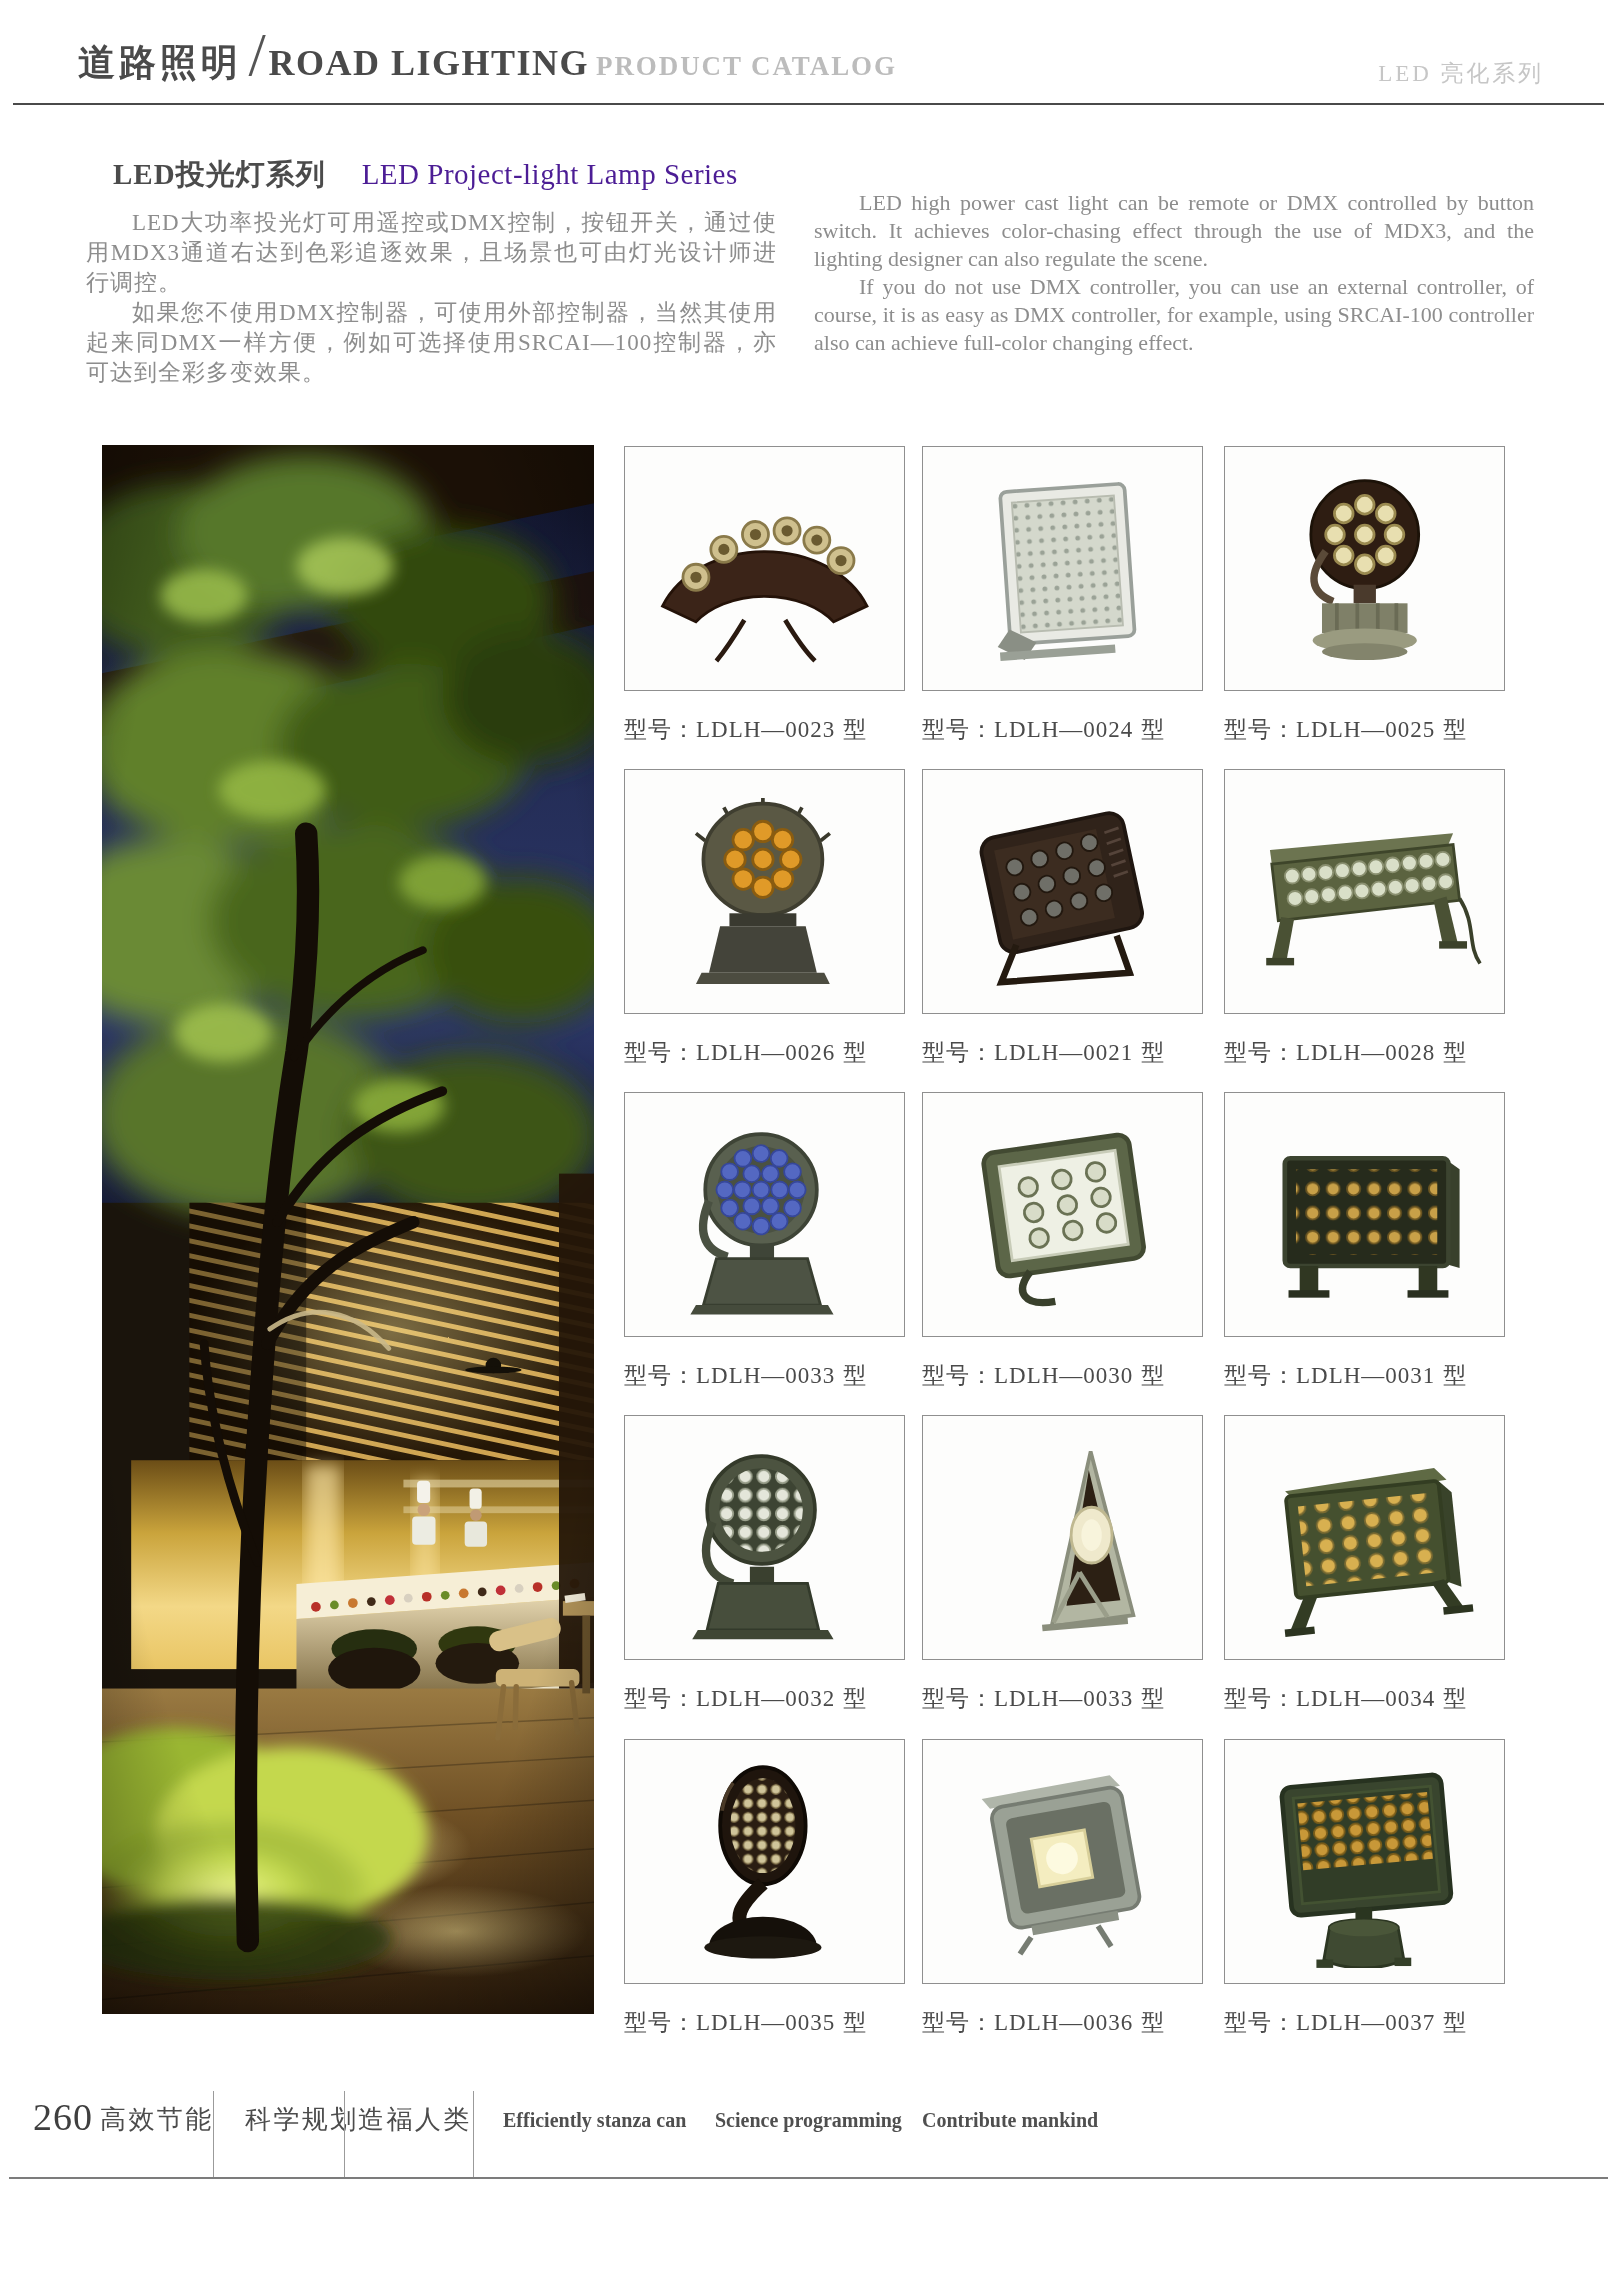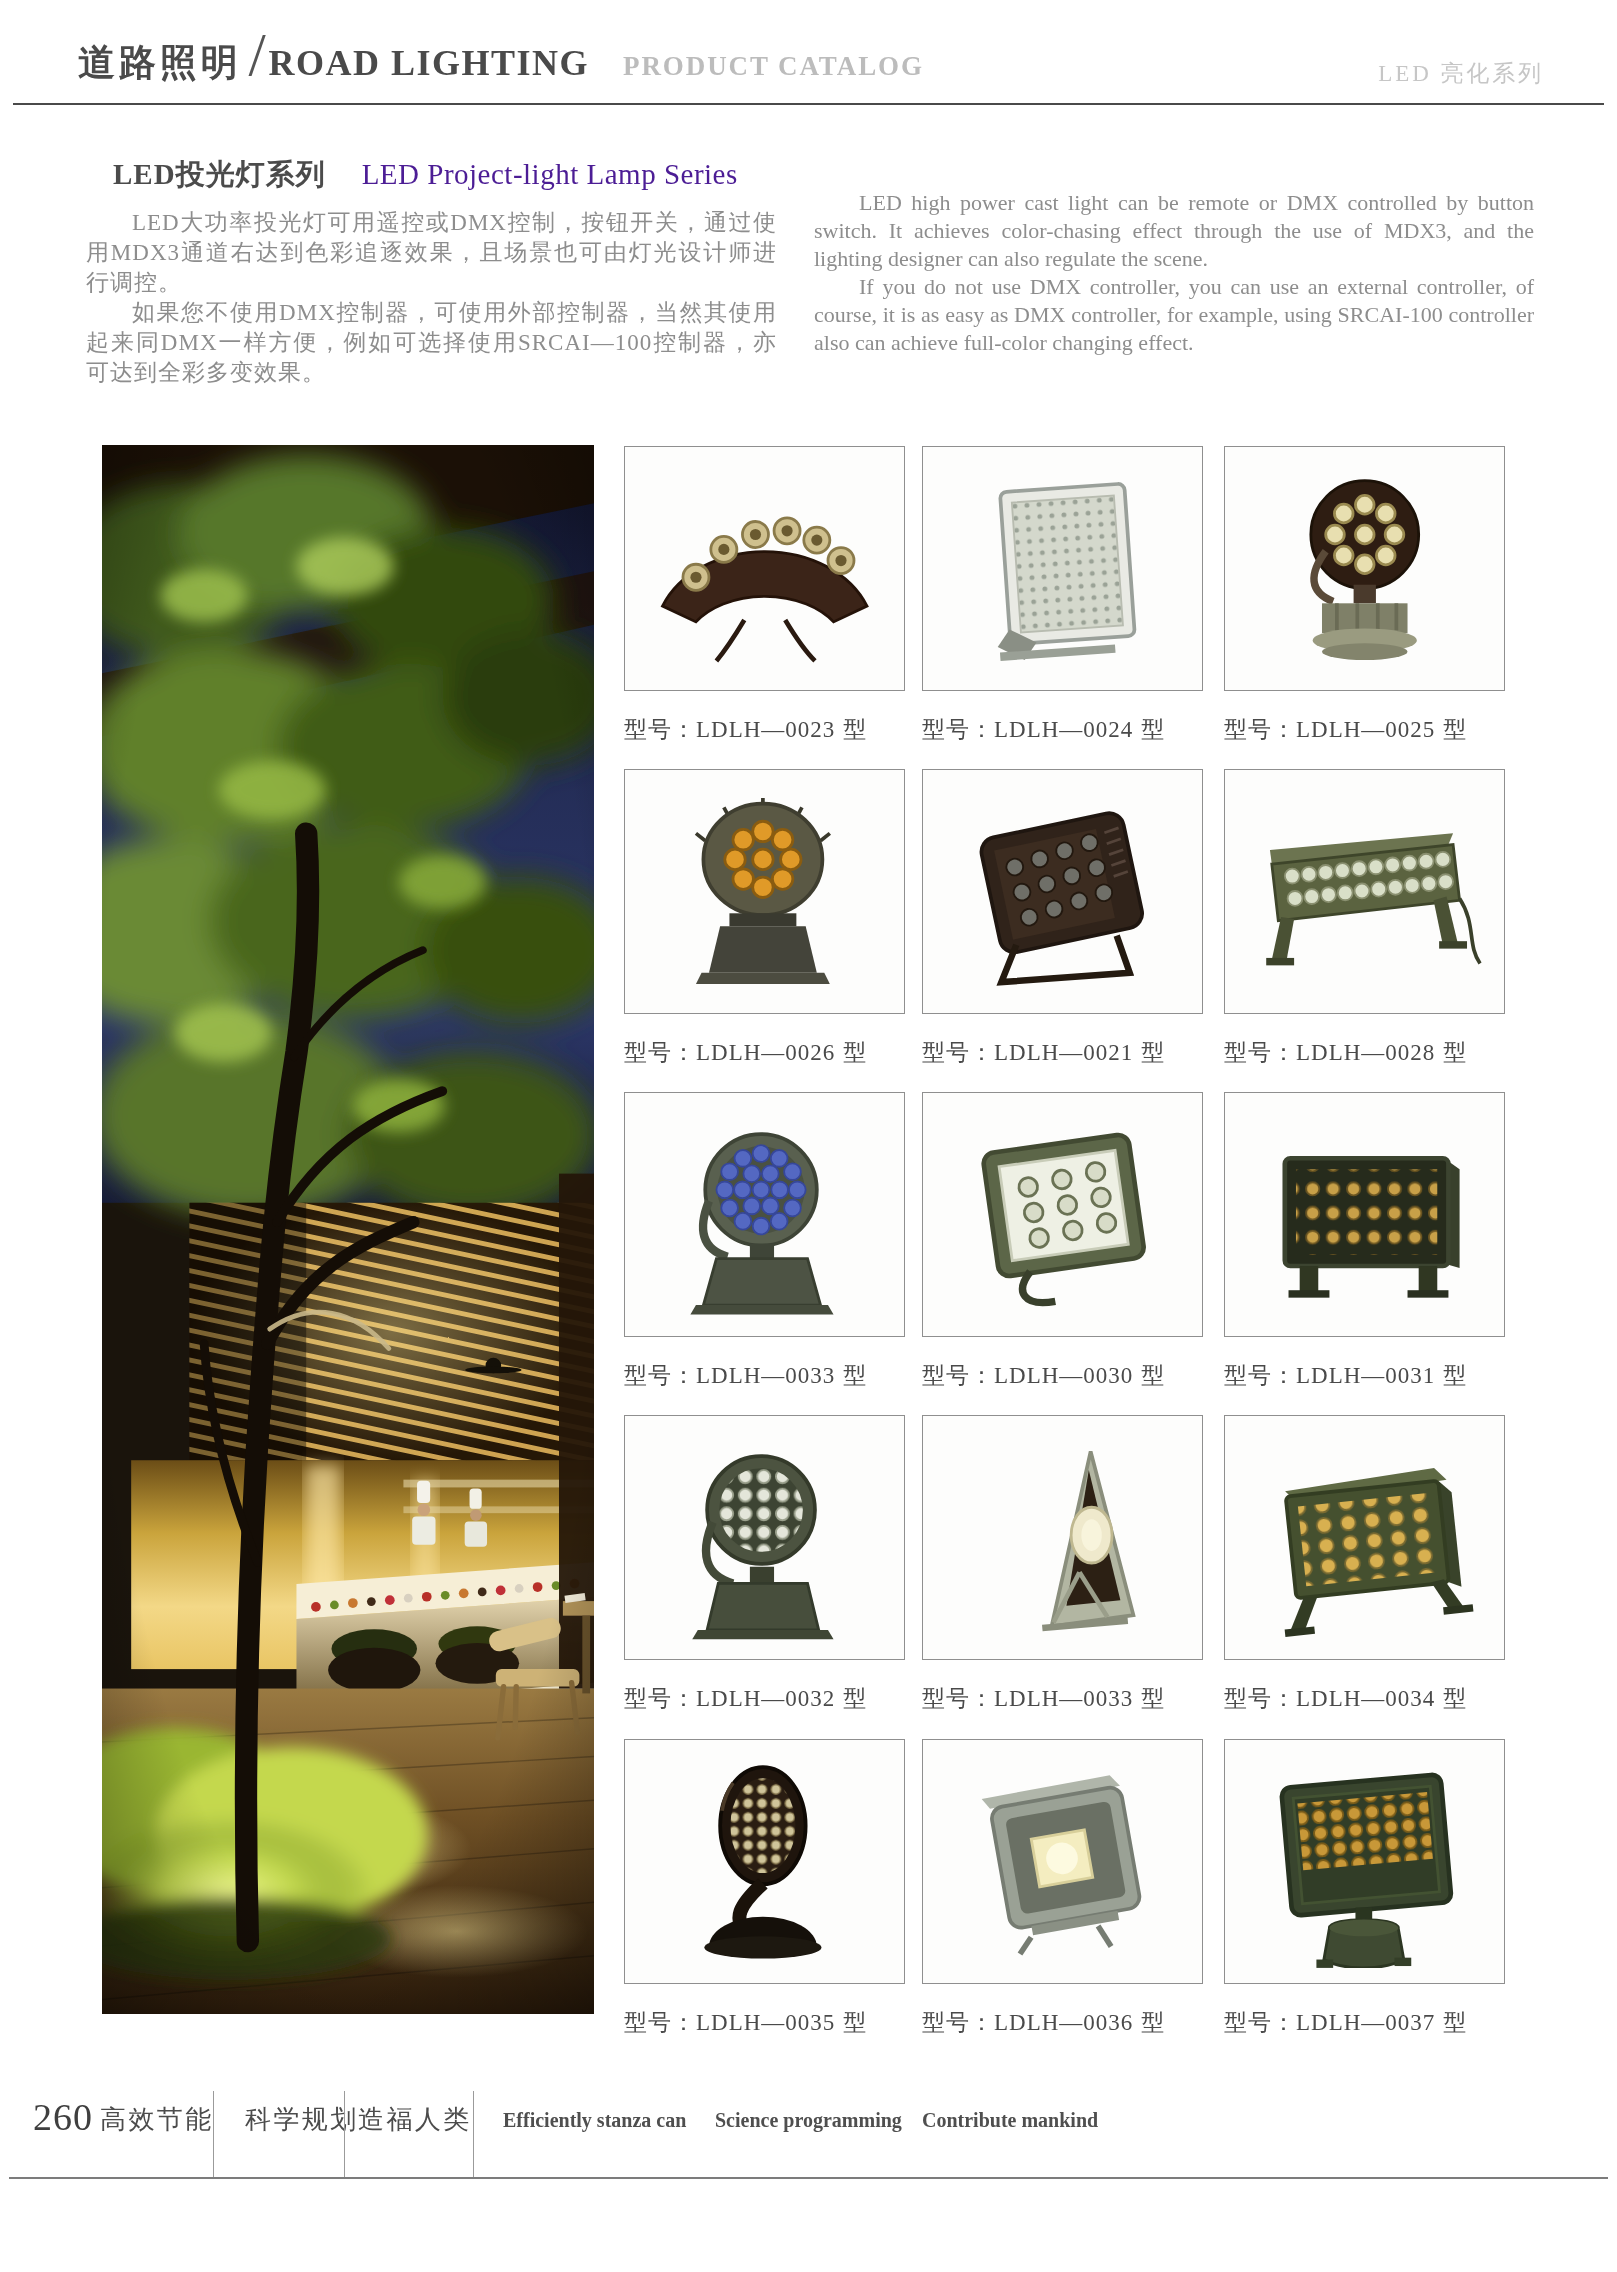--- a/index.html
+++ b/index.html
@@ -5,21 +5,21 @@
   html,body{margin:0;padding:0;background:#e8e8e8;}
   #page{
     position:relative;width:1617px;height:2273px;background:#ffffff;
     font-family:Liberation Serif, serif;overflow:hidden;
   }
   
   .hdr-left{position:absolute;left:78px;top:38px;display:flex;align-items:baseline;color:#4a4a4a;}
   .hdr-zh{font-size:37px;font-weight:600;letter-spacing:3.9px;}
   .hdr-slash{font-size:62px;font-weight:300;line-height:0;margin:0 2.9px 0 6.8px;color:#555;}
   .hdr-en{font-size:36px;font-weight:600;letter-spacing:1.5px;}
-  .hdr-sub{font-size:27px;font-weight:600;letter-spacing:1.9px;color:#bcbcbc;margin-left:34px;}
+  .hdr-sub{font-size:27px;font-weight:600;letter-spacing:1.9px;color:#bcbcbc;margin-left:7px;}
   .hdr-series{position:absolute;right:73px;top:58px;font-size:23px;color:#c6c6c6;letter-spacing:2.9px;}
   .hdr-rule{position:absolute;left:12.6px;right:12.6px;top:103px;height:1.9px;background:#4a4a4a;}
   
   .intro-zh{position:absolute;left:86px;top:155px;width:691px;}
   .sec-title{display:flex;align-items:baseline;padding-left:27px;}
   .sec-title-zh{font-size:29px;font-weight:700;color:#4b4b4b;letter-spacing:1px;}
   .sec-title-en{font-size:29px;color:#4c1d95;margin-left:36px;letter-spacing:0.5px;}
   .intro-zh p{margin:12.6px 0 0 0;font-size:23px;line-height:30px;color:#8d8d8d;
     text-align:justify;text-indent:2em;letter-spacing:1px;}
   .intro-zh p + p{margin-top:0;}

